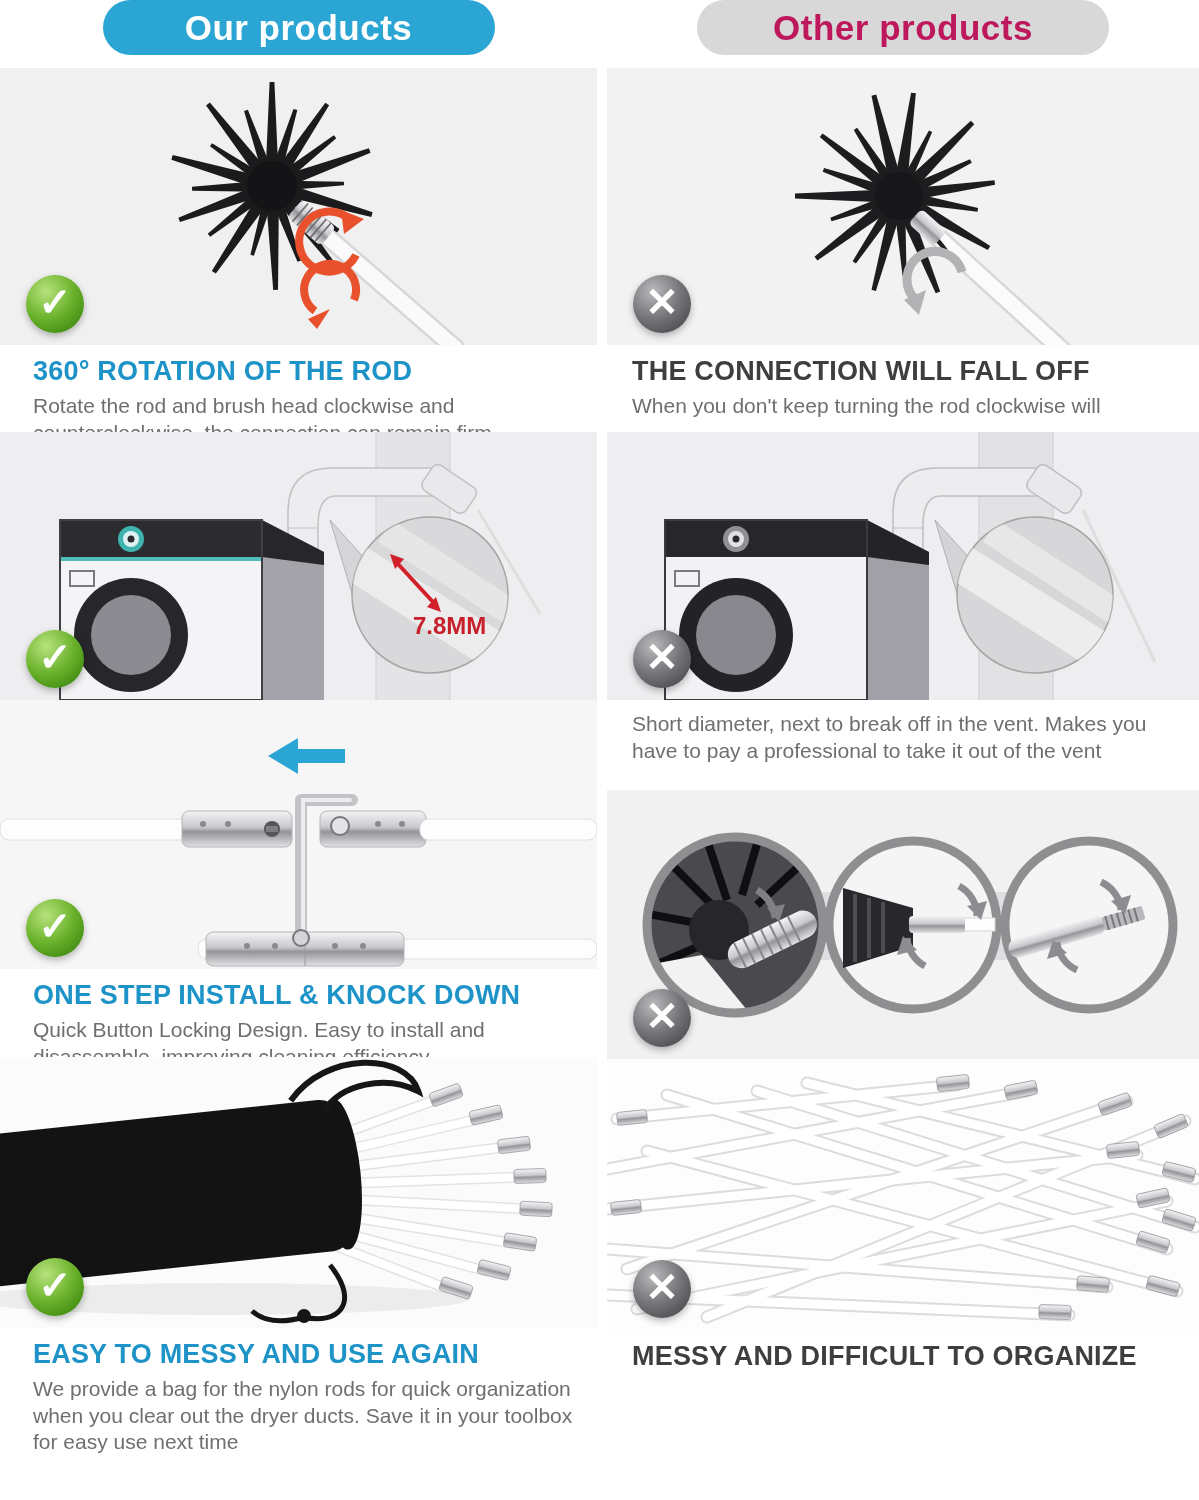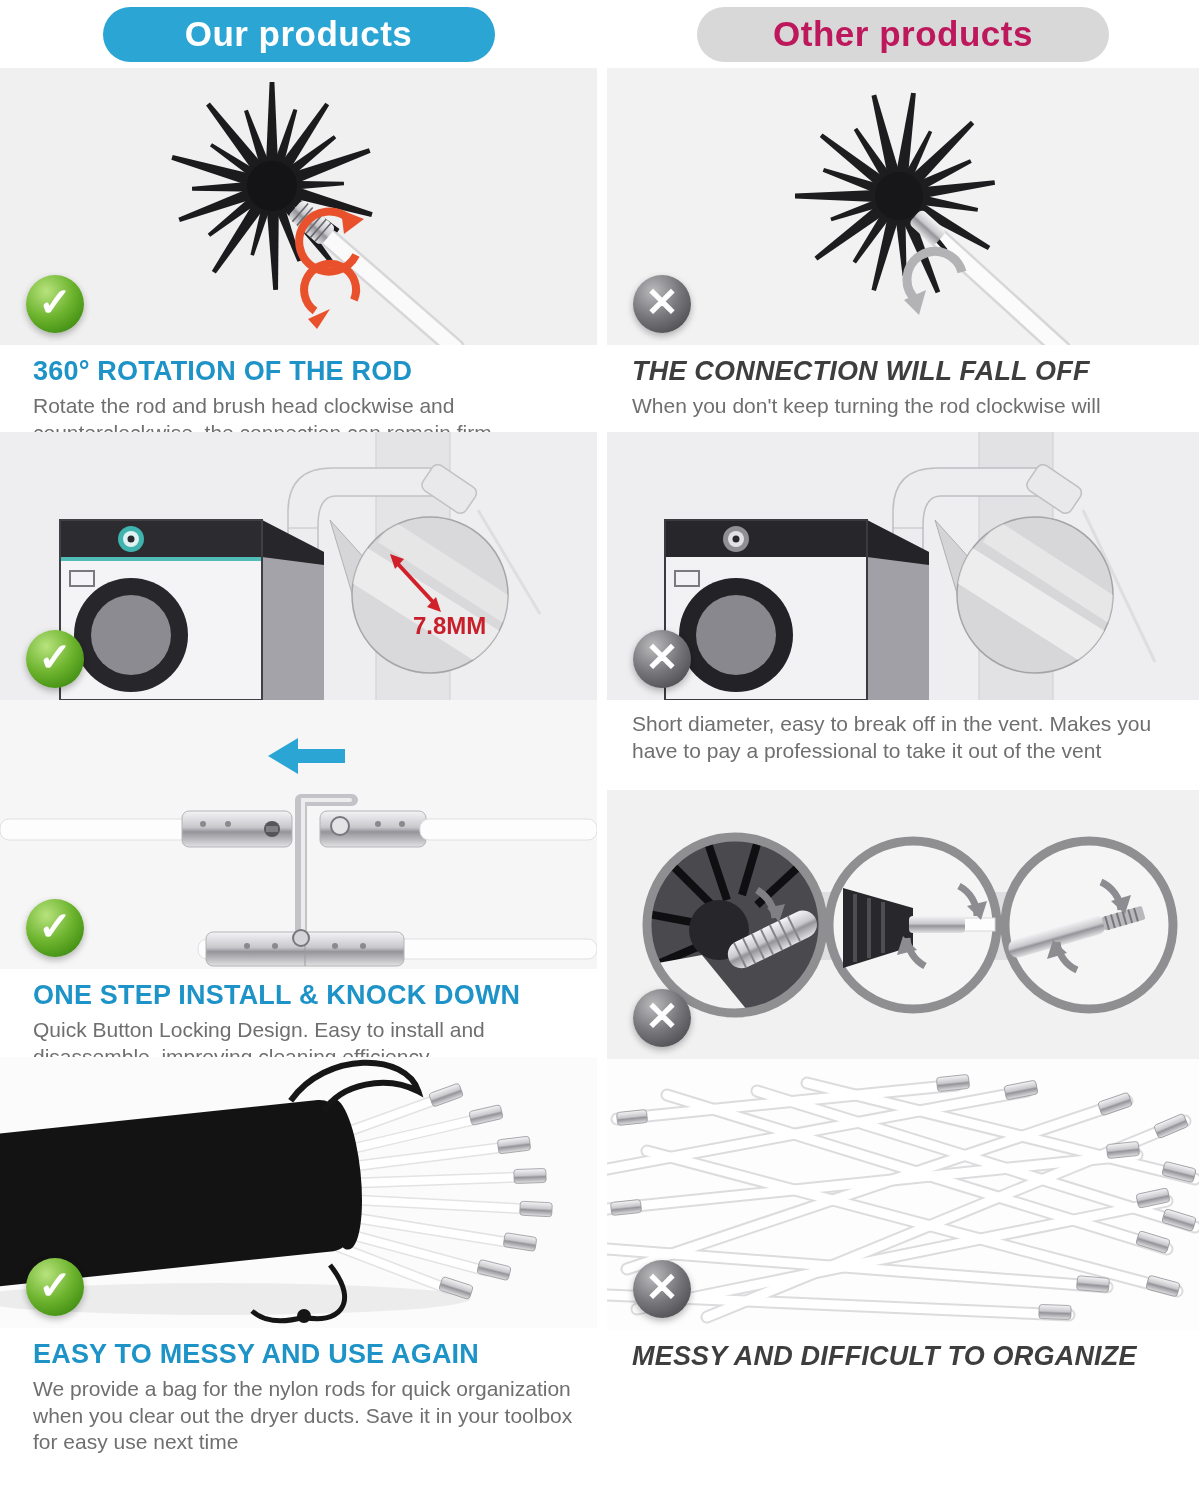--- a/index.html
+++ b/index.html
@@ -6,38 +6,38 @@
     --cyan:#2ba5d4; --cyan-head:#1d93c7; --red:#c8202a;
     --dark:#3e3e3e; --body:#6f6f6f;
   }
   *{box-sizing:border-box}
   body{width:1199px;height:1500px;margin:0;background:#fff;
        font-family:"Liberation Sans",sans-serif;overflow:hidden}
   .page{display:flex;width:1199px;height:1500px}
   .col{display:flex;flex-direction:column}
   .col.left{width:597px;margin-right:10px}
   .col.right{width:592px}
-  .hdr{height:68px;display:flex;align-items:center;justify-content:center}
+  .hdr{height:68px;display:flex;align-items:flex-start;justify-content:center}
   .pill{height:55px;border-radius:28px;display:flex;align-items:center;justify-content:center;
         font-weight:bold;font-size:35px;letter-spacing:.5px}
   .pill.our{width:392px;background:var(--cyan);color:#fff}
   .pill.other{width:412px;background:#d8d8d8;color:#be185d}
   .panel{position:relative;overflow:hidden}
   .panel svg{display:block;width:100%;height:100%}
   .r1{height:277px}.r2{height:268px}.r3{height:269px}.r4{height:271px}
   .t1{height:87px}.t2{height:90px}.t3{height:88px}.t4{flex:1}
   .bg1{background:#f0f0f1}.bg1b{background:#f2f2f3}
   .bg2{background:#eeeef0}
   .bg3{background:#f6f6f7}.bg3b{background:#f1f1f2}
   .bg4{background:#fbfbfb}.bg4b{background:#fdfdfd}
   .txt{padding:11px 10px 4px 33px}
   .col.right .txt{padding-left:25px}
   h3{margin:0 0 6px;font-size:27px;letter-spacing:.2px;white-space:pre-wrap}
   .h-our{color:var(--cyan-head)}
-  .h-other{color:var(--dark);font-style:italic}
+  .h-other{color:var(--dark);}
   .red{color:var(--red);margin-left:9px}
   p{margin:0;font-size:21px;line-height:1.27;color:var(--body);max-width:558px}
   .badge{position:absolute;left:26px;bottom:12px;width:58px;height:58px;border-radius:50%;
          display:flex;align-items:center;justify-content:center;color:#fff;
          font-size:40px;font-weight:bold;box-shadow:0 3px 7px rgba(0,0,0,.28)}
   .badge span{transform:translateY(-2px)}
   .badge.green{background:radial-gradient(circle at 35% 28%,#b8e37e,#6cb32d 48%,#3e8b11 85%)}
   .badge.gray{background:radial-gradient(circle at 35% 28%,#bababd,#76767a 48%,#4d4d51 85%)}
 </style>
 </head>
@@ -339,21 +339,21 @@
         <g clip-path="url(#cwR)">
           <polygon points="348,105 523,215 501,247 328,137" fill="#ffffff" opacity="0.55"></polygon>
           <polygon points="390,88 560,198 546,220 376,110" fill="#ffffff" opacity="0.4"></polygon>
         </g>
       </svg>
       <div class="badge gray">
           <span>✕</span>
         </div>
     </div>
     <div class="txt t2">
-      <p>Short diameter, easy to break off in the vent. Makes you have to pay a professional to take it out of the vent</p>
+      <p>Short diameter, next to break off in the vent. Makes you have to pay a professional to take it out of the vent</p>
     </div>
 
     <div class="panel r3 bg3b">
       <svg viewBox="0 0 592 269">
         <defs>
             <clipPath id="cc1">
               <circle cx="128" cy="135" r="88"></circle>
             </clipPath>
           </defs>
         <rect x="100" y="102" width="420" height="68" fill="#dcdcde" opacity="0.85"></rect>

